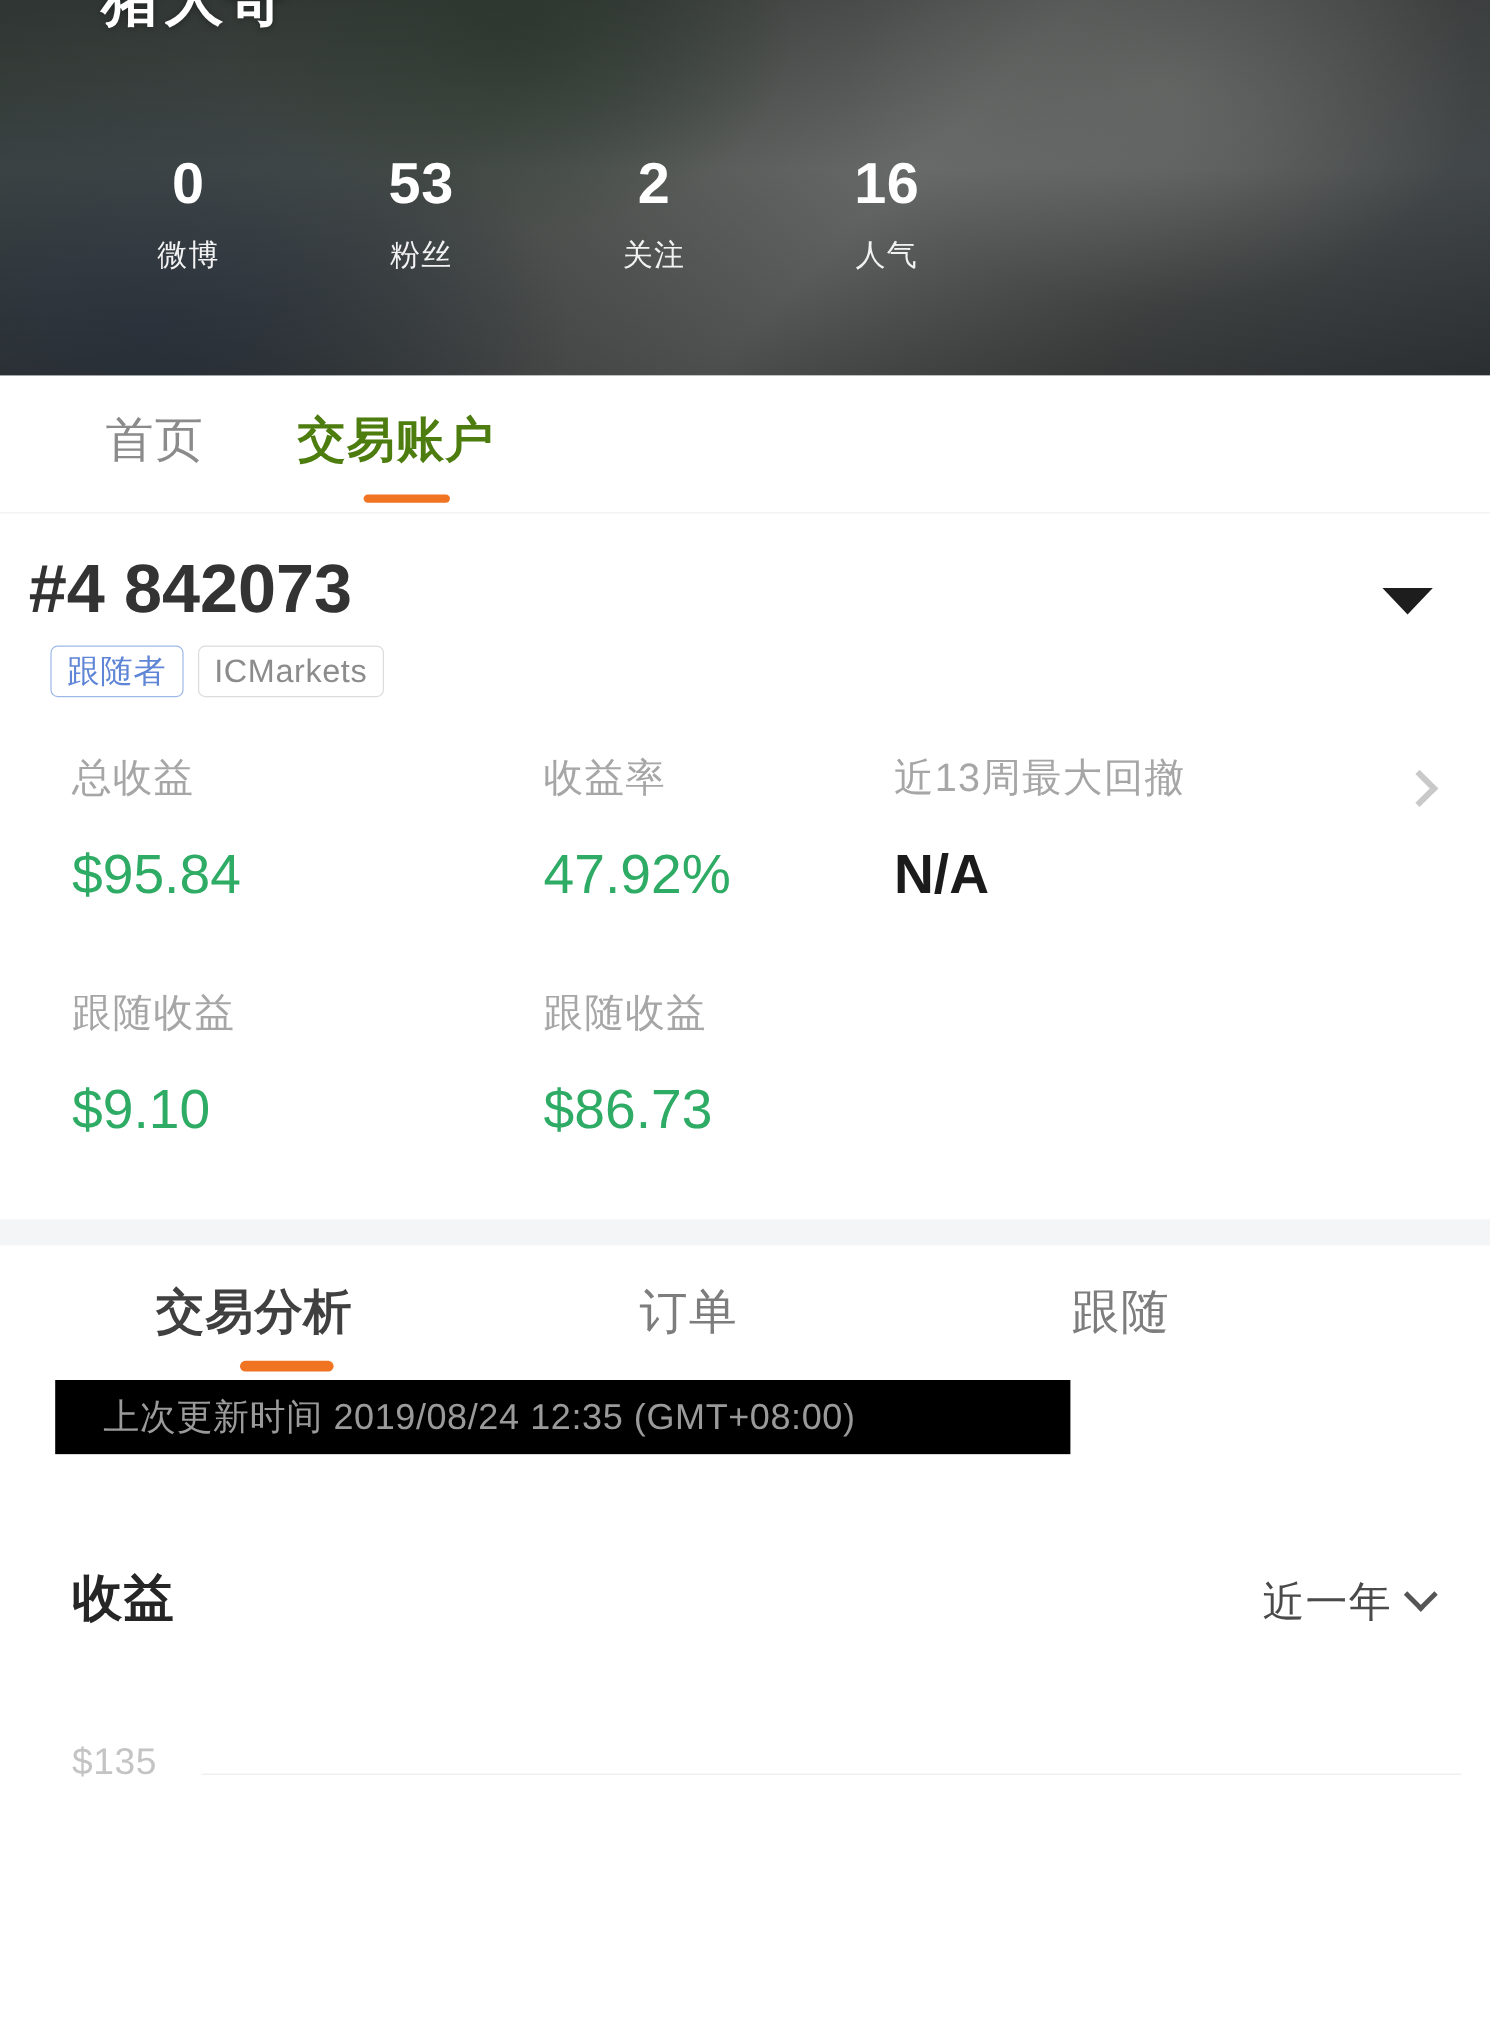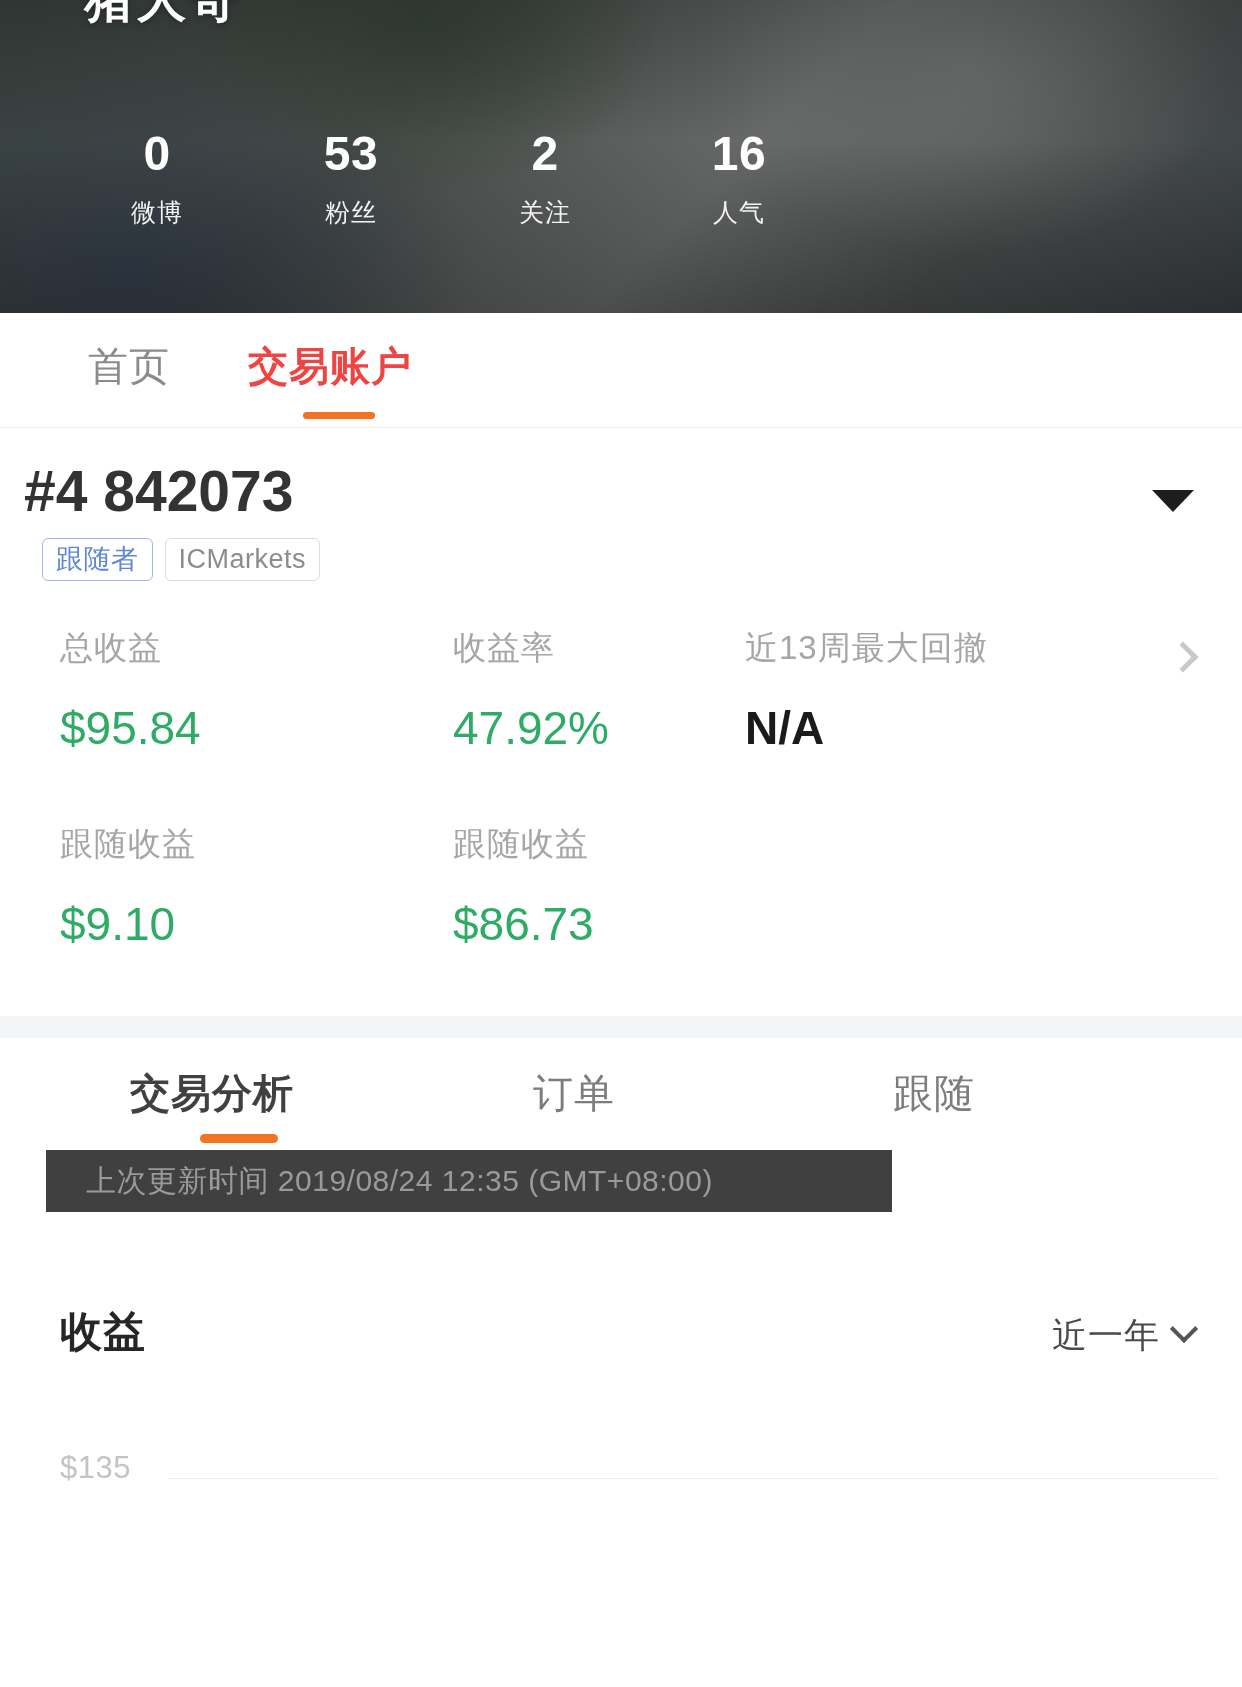--- a/index.html
+++ b/index.html
@@ -69,21 +69,21 @@
     border-bottom: 1px solid #ededed;
   }
   .maintab {
     position: absolute;
     top: 26px;
     font-size: 40px;
     letter-spacing: 1px;
     white-space: nowrap;
   }
   .maintab.inactive { left: 88px; color: #8b8b8b; font-weight: 400; }
-  .maintab.active { left: 248px; color: #ef4444; font-weight: 700; }
+  .maintab.active { left: 248px; color: #4d7c0f; font-weight: 700; }
   .maintab-underline {
     position: absolute;
     left: 303px; top: 99px;
     width: 72px; height: 7px;
     border-radius: 4px;
     background: #f07422;
   }
 
   
   .account { position: relative; padding: 0; background:#fff; }
@@ -183,21 +183,21 @@
     border-radius: 5px;
     background: #f07422;
   }
 
   
   .updatebar {
     position: relative;
     margin-left: 46px;
     width: 846px;
     height: 62px;
-    background: #404040;
+    background: #000000;
     display: flex;
     align-items: center;
   }
   .updatebar-text {
     padding-left: 40px;
     font-size: 30px;
     color: #9a9a9a;
     letter-spacing: 0.5px;
     white-space: nowrap;
   }

